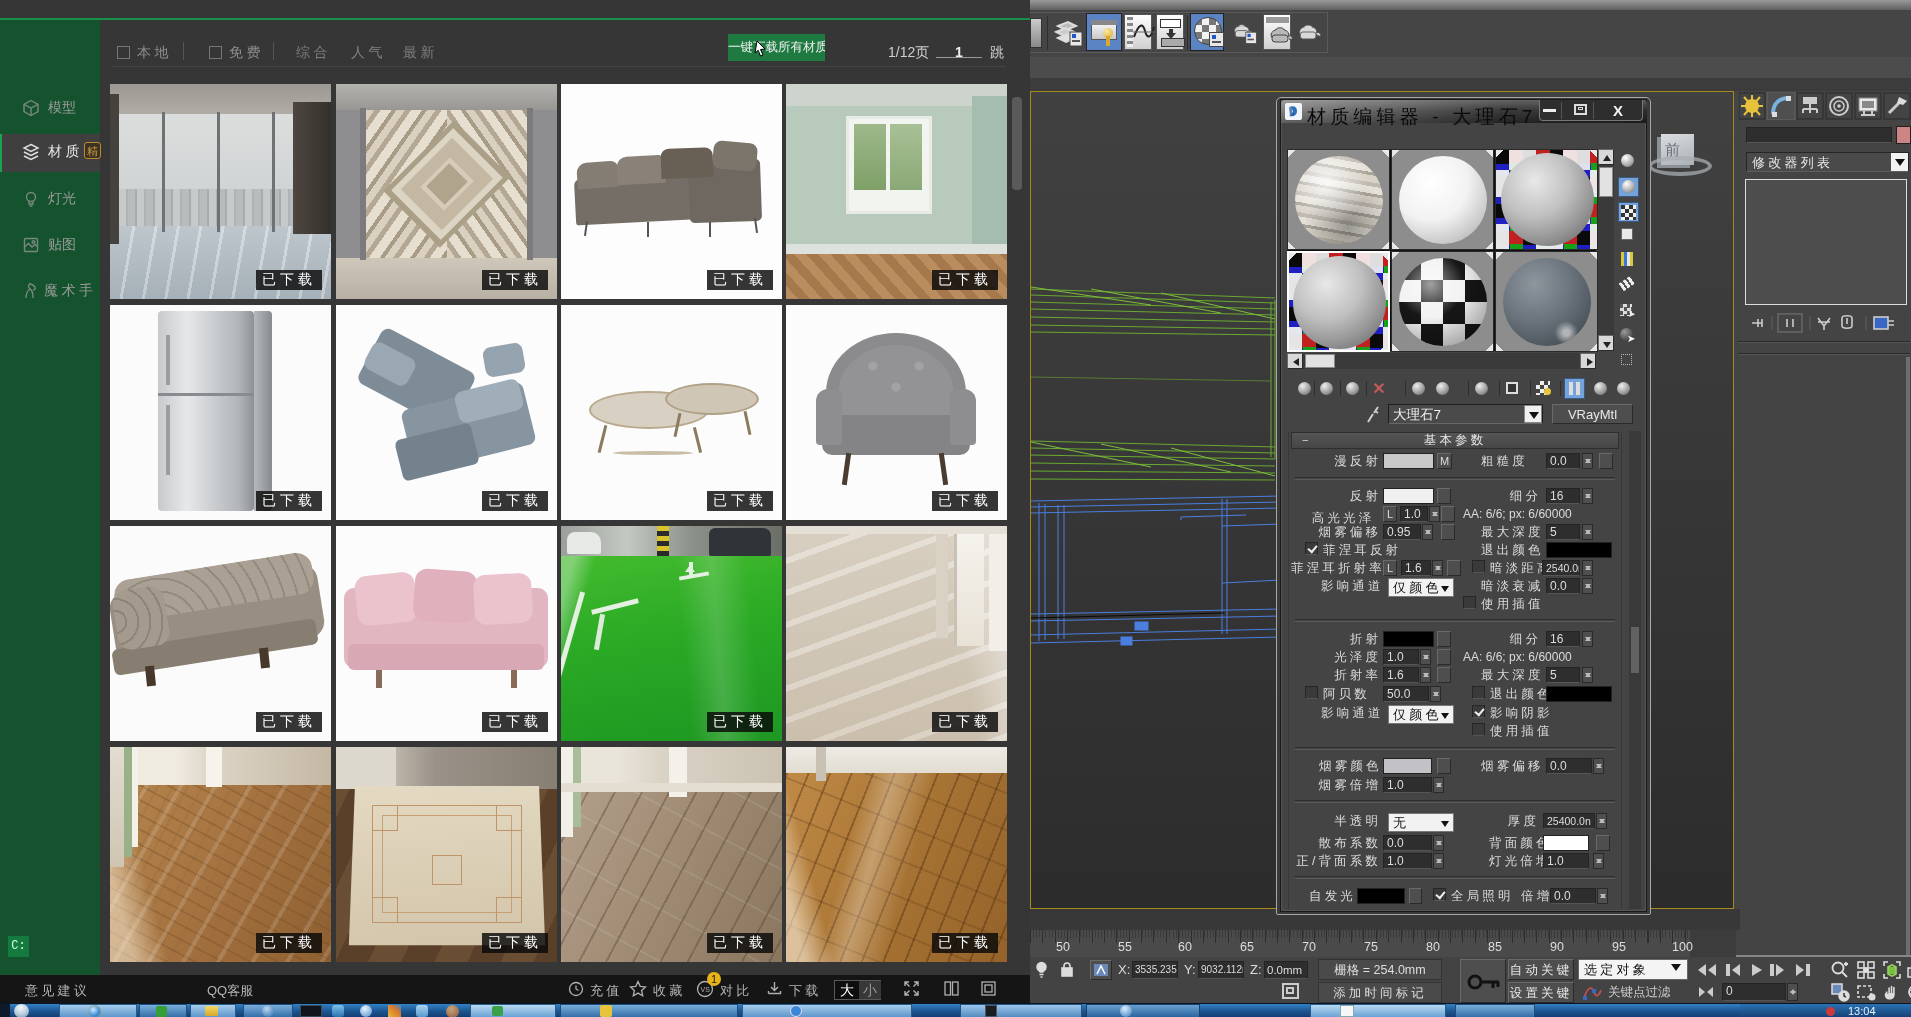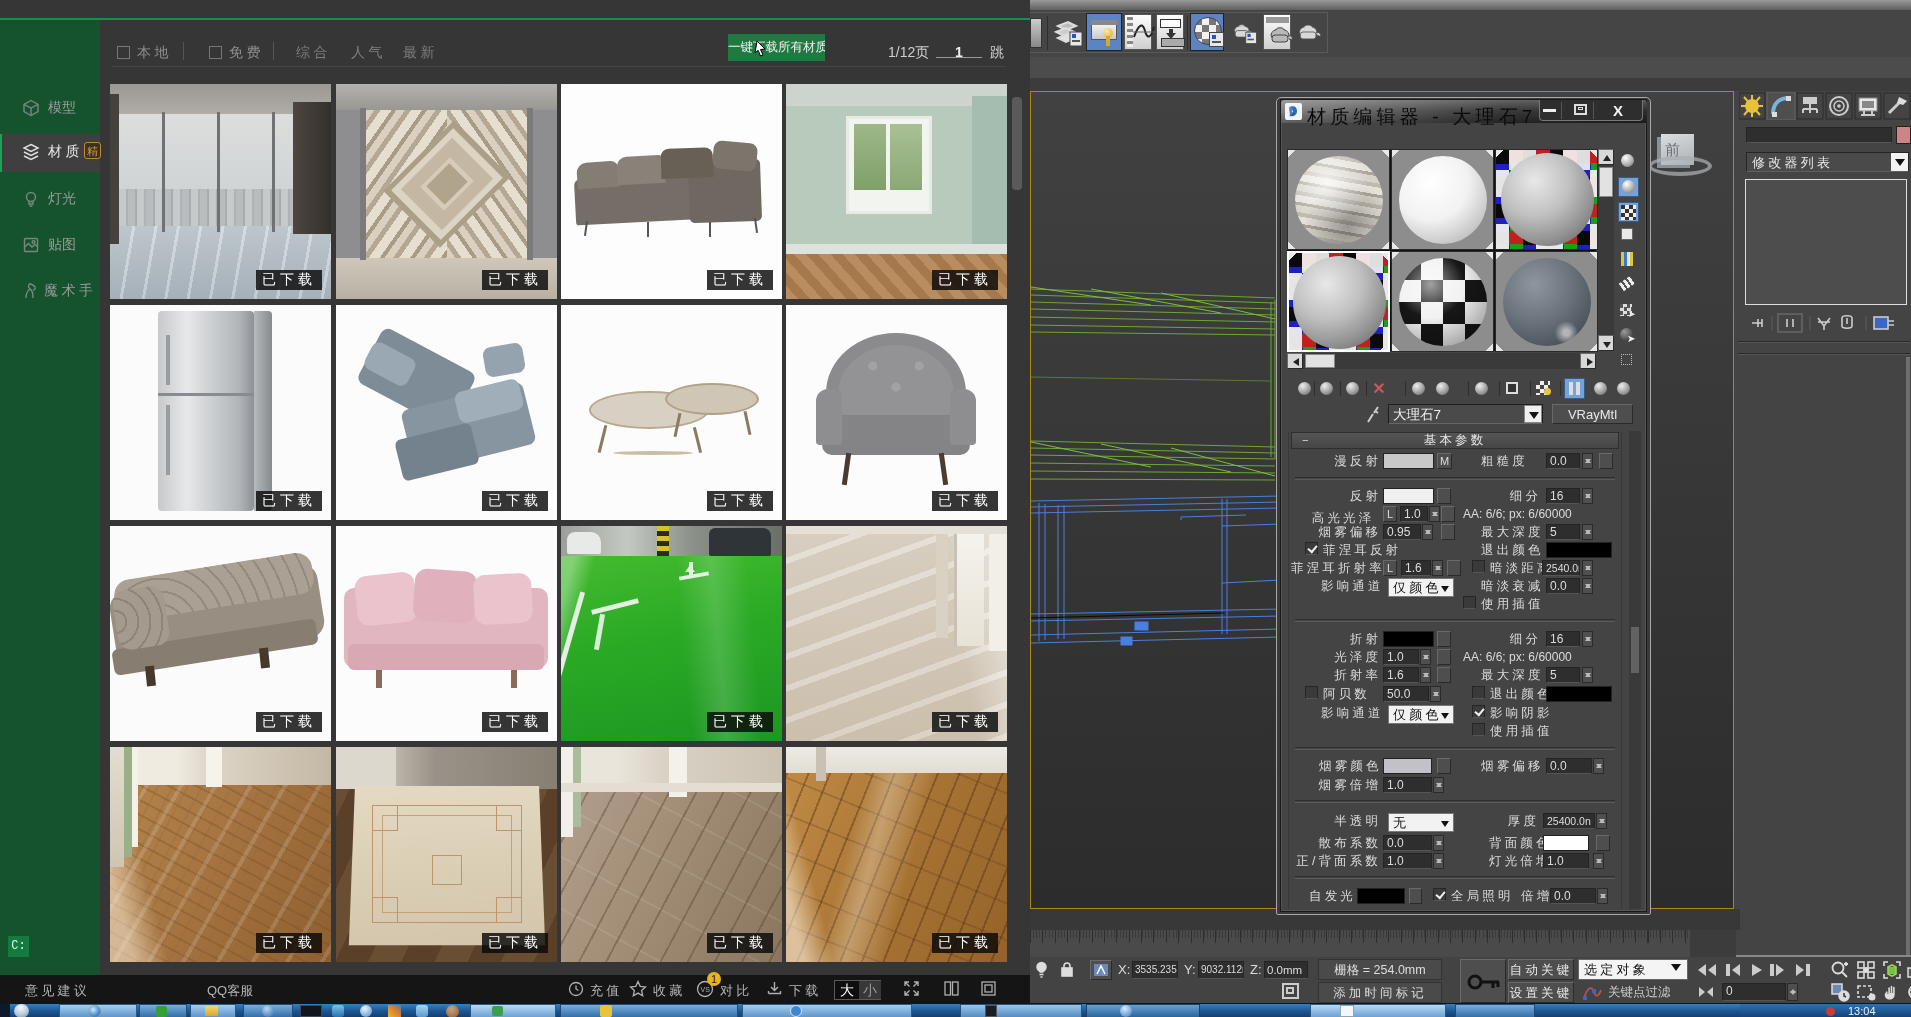--- a/index.html
+++ b/index.html
@@ -241,20 +241,33 @@
     <div class="abs" style="left:2px;top:250px;width:172px;height:2px;background:#2a2a2a;border-bottom:1px solid #555"></div>
     <div class="abs" style="left:2px;top:262px;width:172px;height:2px;background:#2a2a2a;border-bottom:1px solid #555"></div>
     <div class="abs" style="left:170px;top:266px;width:4px;height:640px;background:#6e6e6e"></div>
   </div>
   <div id="trackzone"></div>
       <div class="abs" style="left:660px;top:930px;width:46px;height:27px;background:#3c3c3c"></div>
       <div class="abs" style="left:706px;top:955px;width:175px;height:2px;background:#888"></div>
   <div id="ruler">
     <div class="abs" style="left:0;top:0;width:660px;height:8px;background:repeating-linear-gradient(90deg,#3a3a3a 0 1px,transparent 1px 3.1px)"></div>
         <div class="abs" style="left:0;top:0;width:660px;height:13px;background:repeating-linear-gradient(90deg,#2e2e2e 0 1px,transparent 1px 12.35px)"></div>
+    <div class="abs" style="left:0;top:10px;width:660px;height:17px;color:#ddd;font-size:12.5px">
+      <span class="abs" style="left:26px">50</span>
+          <span class="abs" style="left:88px">55</span>
+          <span class="abs" style="left:148px">60</span>
+          <span class="abs" style="left:210px">65</span>
+          <span class="abs" style="left:272px">70</span>
+          <span class="abs" style="left:334px">75</span>
+          <span class="abs" style="left:396px">80</span>
+          <span class="abs" style="left:458px">85</span>
+          <span class="abs" style="left:520px">90</span>
+          <span class="abs" style="left:582px">95</span>
+          <span class="abs" style="left:642px">100</span>
+    </div>
   </div>
   <div id="statusbar">
     <svg class="abs" style="left:4px;top:4px;width:15px;height:18px" viewBox="0 0 15 18" fill="none" stroke="#ddd" stroke-width="1.5">
           <circle cx="7.5" cy="6" r="4.5" fill="#ddd"></circle>
           <path d="M5.5 11 9.5 11M5.5 13.5 9.5 13.5M6.5 16 8.5 16"></path>
         </svg>
     <svg class="abs" style="left:30px;top:4px;width:14px;height:17px" viewBox="0 0 14 17" fill="none" stroke="#ddd" stroke-width="1.6">
           <rect x="2" y="7" width="10" height="8" fill="#ddd"></rect>
           <path d="M4 7V5a3 3 0 016 0v2"></path>
         </svg>

